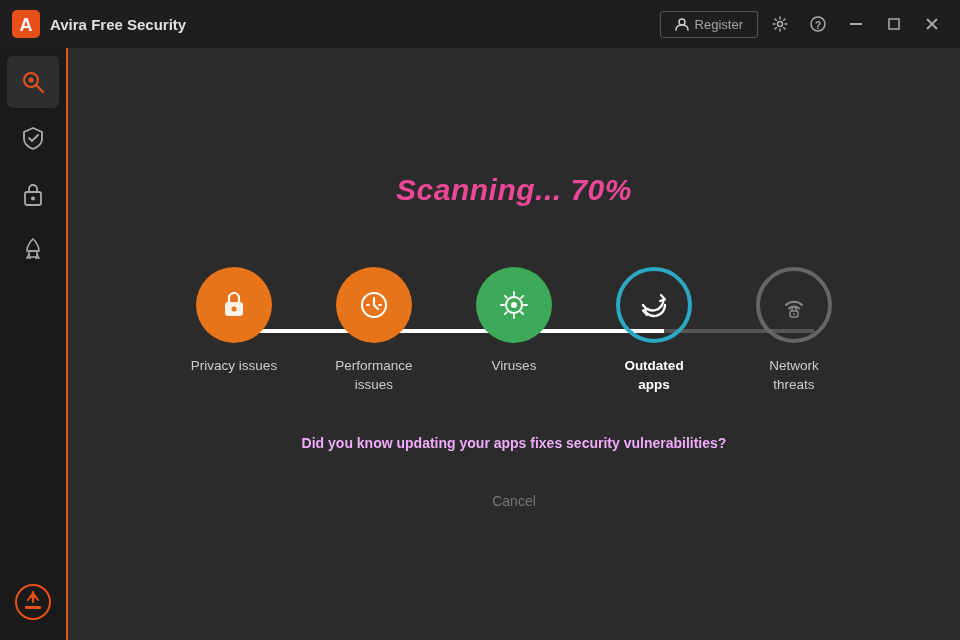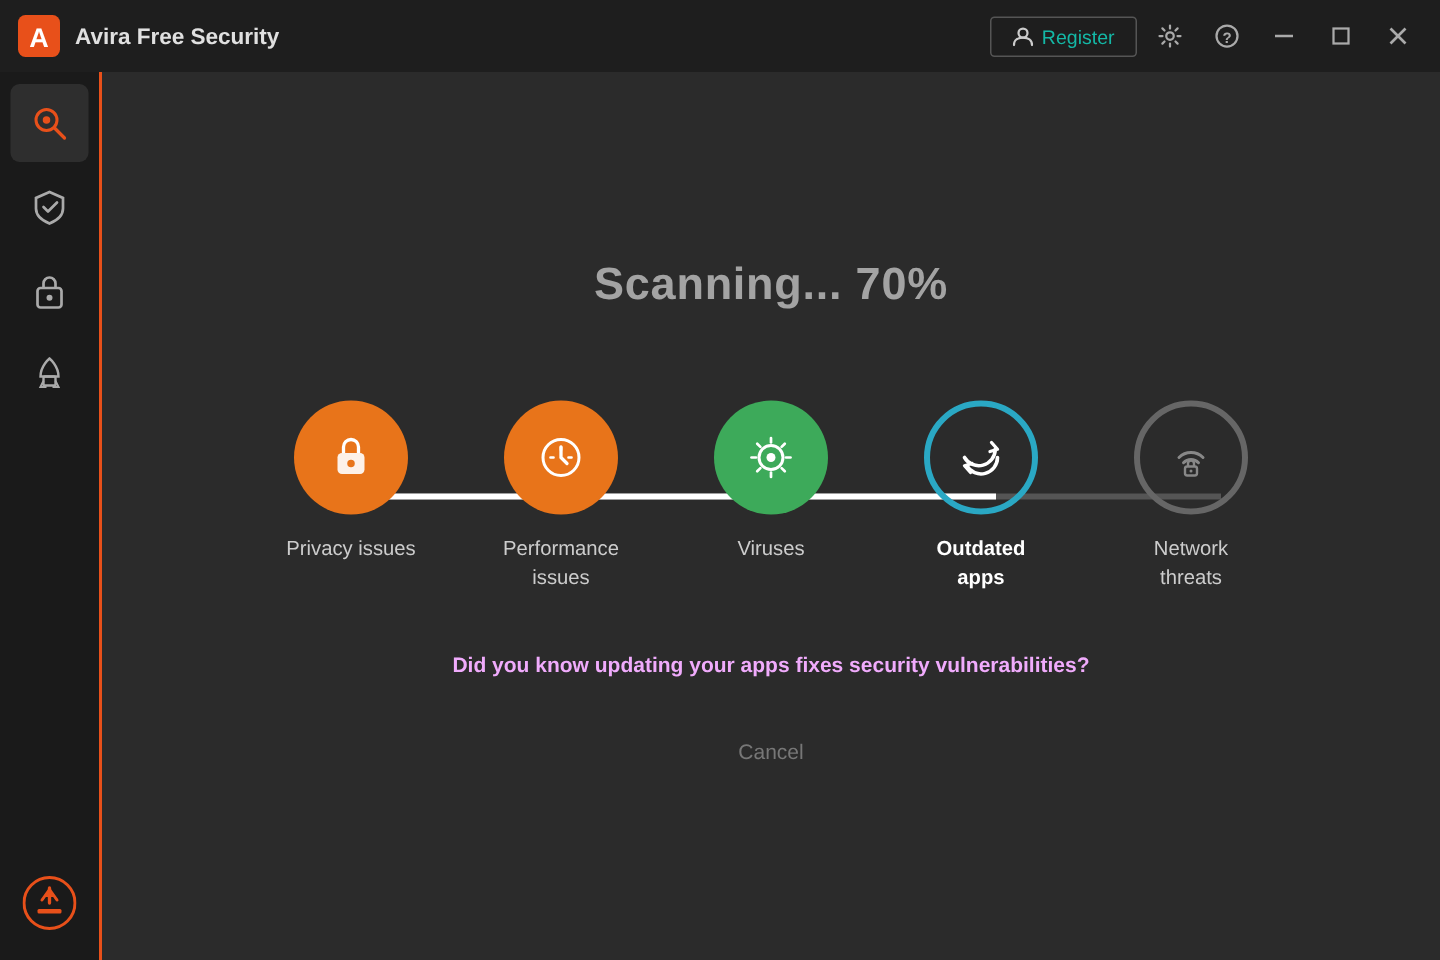--- a/index.html
+++ b/index.html
@@ -45,21 +45,21 @@
       display: flex;
       align-items: center;
       gap: 6px;
     }
     .register-btn {
       display: flex;
       align-items: center;
       gap: 6px;
       background: transparent;
       border: 1px solid #555;
-      color: #14b8a6;
+      color: #a3a3a3;
       padding: 5px 14px;
       border-radius: 3px;
       cursor: pointer;
       font-size: 13px;
     }
     .title-icon-btn {
       background: transparent;
       border: none;
       color: #aaa;
       cursor: pointer;
@@ -124,23 +124,24 @@
       flex-direction: column;
       align-items: center;
       justify-content: center;
       padding: 20px;
       position: relative;
     }
 
     .scan-title {
       font-size: 30px;
       font-weight: 700;
-      color: #a3a3a3;
+      color: #ec4899;
       margin-bottom: 60px;
       letter-spacing: 0.5px;
+      font-style: italic;
     }
 
     
     .progress-track {
       display: flex;
       align-items: center;
       position: relative;
       width: 680px;
     }
     .track-line {

